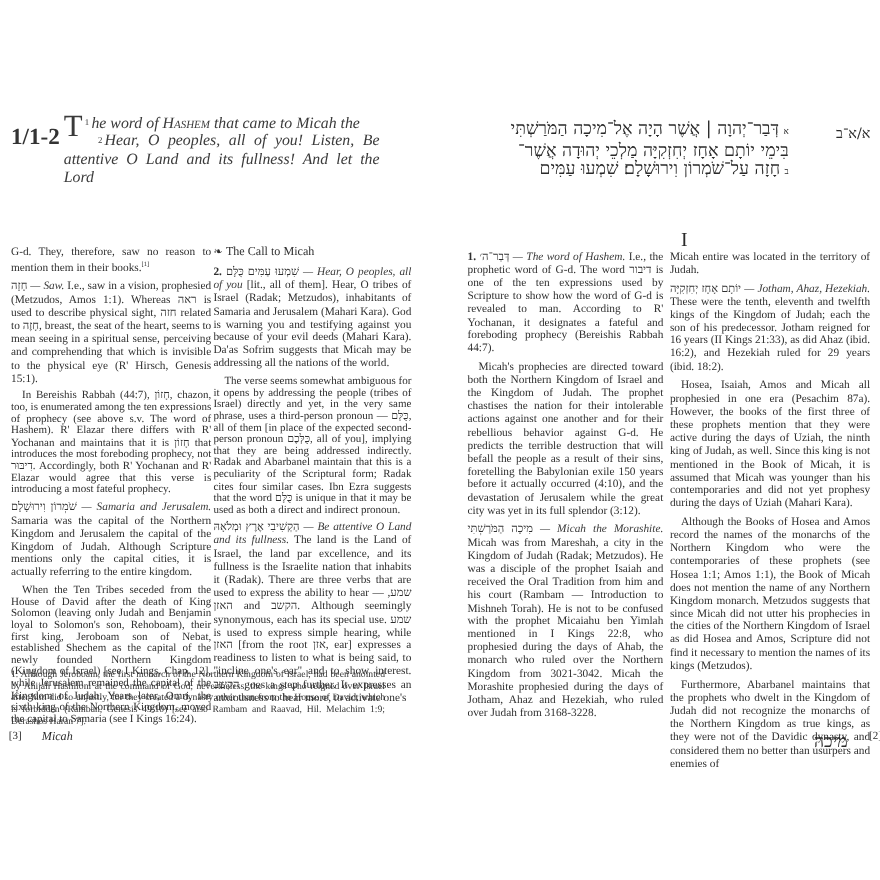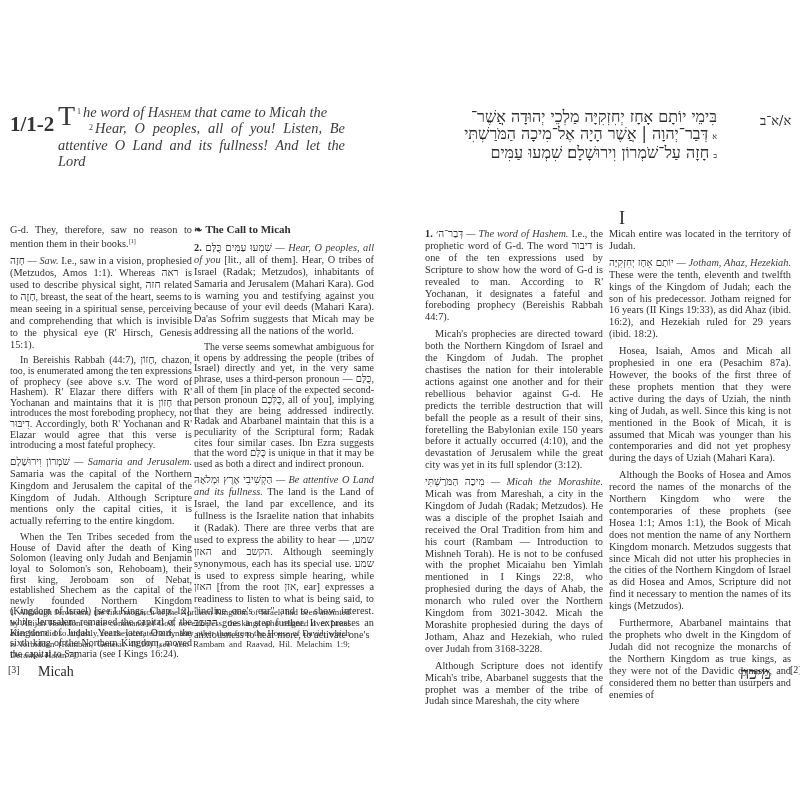--- a/index.html
+++ b/index.html
@@ -21,26 +21,26 @@
   .col { position:absolute; font-size:10.3px; line-height:11.9px; text-align:justify; color:#2f2f2f; }
   .col p { margin:0 0 5px 0; }
   .col .indent { text-indent:10px; }
   .col .small { font-size:10px; line-height:10.6px; }
   .col i { color:#3a3a3a; }
   .col .heb { direction:rtl; unicode-bidi:isolate; }
   .col .lead { font-weight:bold; }
 
   .left-col1 { left:10px; top:224px; width:182px; }
   .left-col2 { left:194px; top:224px; width:180px; }
-  .section-head { font-weight:bold; font-size:11px; margin-bottom:6px; }
+  .section-head { font-weight:normal; font-size:11px; margin-bottom:6px; }
   .section-head .fleuron { font-size:10px; margin-right:3px; }
 
   .footnote { position:absolute; left:10px; top:607px; width:340px; font-size:8.8px; line-height:10.7px; color:#333; text-align:justify; }
   .page-num-left { position:absolute; left:8px; top:664px; font-size:10px; }
-  .running-left { position:absolute; left:38px; top:664px; font-size:14px; }
+  .running-left { position:absolute; left:38px; top:664px; font-size:11px; font-style:italic; }
 
   .heb-verse { position:absolute; left:55px; top:109px; width:262px; direction:rtl; text-align:justify; font-family:"DejaVu Serif", serif; font-size:16px; line-height:16.5px; color:#2a2a2a; }
   .heb-verse .hv { font-size:8px; margin-left:4px; }
   .heb-ref { position:absolute; left:360px; top:113px; font-size:13px; font-family:"DejaVu Serif", serif; direction:rtl; }
   .chapter-roman { position:absolute; left:219px; top:208px; font-size:18px; }
 
   .right-col1 { left:25px; top:228px; width:178px; }
   .right-col2 { left:209px; top:228px; width:182px; }
 
   .page-num-right { position:absolute; left:390px; top:664px; font-size:10px; }
@@ -76,37 +76,36 @@
     <p><span class="heb">הַקְשִׁיבִי אֶרֶץ וּמְלֹאָהּ</span><i> — Be attentive O Land and its fullness.</i><span> The land is the Land of Israel, the land par excellence, and its fullness is the Israelite nation that inhabits it (Radak). There are three verbs that are used to express the ability to hear — שמע, האזן and הקשב. Although seemingly synonymous, each has its special use. שמע is used to express simple hearing, while האזן [from the root אזן, ear] expresses a readiness to listen to what is being said, to "incline one's ear" and to show interest. הקשב goes a step further. It expresses an anxiousness to hear more, to activate one's</span></p>
   </div>
 
   <div class="footnote">1. Although Jeroboam, the first monarch of the Northern Kingdom of Israel, had been anointed by Ahijah Hashiloni at the command of God, nevertheless, the kings who reigned over Israel after him did so unjustly, for they created a dynasty other than from the House of David, which is forbidden (Ramban, Genesis 49:10) [see also Rambam and Raavad, Hil. Melachim 1:9; Derashos Haran 7].</div>
   <div class="page-num-left">[3]</div>
   <div class="running-left">Micah</div>
 </div>
 
 <div class="page right-page">
   <div class="heb-verse">
+    <div><span class="hv">א</span><span>דְּבַר־יְהוָה | אֲשֶׁר הָיָה אֶל־מִיכָה הַמֹּרַשְׁתִּי</span></div>
     <div>בִּימֵי יוֹתָם אָחָז יְחִזְקִיָּה מַלְכֵי יְהוּדָה אֲשֶׁר־</div>
-    <div><span class="hv">א</span><span>דְּבַר־יְהוָה | אֲשֶׁר הָיָה אֶל־מִיכָה הַמֹּרַשְׁתִּי</span></div>
     <div><span class="hv">ב</span><span>חָזָה עַל־שֹׁמְרוֹן וִירוּשָׁלָם׃ שִׁמְעוּ עַמִּים</span></div>
   </div>
   <div class="heb-ref">א/א־ב</div>
   <div class="chapter-roman">I</div>
 
   <div class="col right-col1">
     <p><span class="lead">1.</span> <span class="heb">דְּבַר־ה׳</span><i> — The word of Hashem.</i><span> I.e., the prophetic word of G-d. The word דיבור is one of the ten expressions used by Scripture to show how the word of G-d is revealed to man. According to R' Yochanan, it designates a fateful and foreboding prophecy (Bereishis Rabbah 44:7).</span></p>
     <p class="indent">Micah's prophecies are directed toward both the Northern Kingdom of Israel and the Kingdom of Judah. The prophet chastises the nation for their intolerable actions against one another and for their rebellious behavior against G-d. He predicts the terrible destruction that will befall the people as a result of their sins, foretelling the Babylonian exile 150 years before it actually occurred (4:10), and the devastation of Jerusalem while the great city was yet in its full splendor (3:12).</p>
     <p><span class="heb">מִיכָה הַמֹּרַשְׁתִּי</span><i> — Micah the Morashite.</i><span> Micah was from Mareshah, a city in the Kingdom of Judah (Radak; Metzudos). He was a disciple of the prophet Isaiah and received the Oral Tradition from him and his court (Rambam — Introduction to Mishneh Torah). He is not to be confused with the prophet Micaiahu ben Yimlah mentioned in I Kings 22:8, who prophesied during the days of Ahab, the monarch who ruled over the Northern Kingdom from 3021-3042. Micah the Morashite prophesied during the days of Jotham, Ahaz and Hezekiah, who ruled over Judah from 3168-3228.</span></p>
-    <p class="indent">Although Scripture does not identify Micah's tribe, Abarbanel suggests that the prophet was a member of the tribe of Judah since Mareshah, the city where</p>
   </div>
 
   <div class="col right-col2">
     <p>Micah entire was located in the territory of Judah.</p>
-    <p><span class="heb">יוֹתָם אָחָז יְחִזְקִיָּה</span><i> — Jotham, Ahaz, Hezekiah.</i><span> These were the tenth, eleventh and twelfth kings of the Kingdom of Judah; each the son of his predecessor. Jotham reigned for 16 years (II Kings 19:33), as did Ahaz (ibid. 16:2), and Hezekiah ruled for 29 years (ibid. 18:2).</span></p>
+    <p><span class="heb">יוֹתָם אָחָז יְחִזְקִיָּה</span><i> — Jotham, Ahaz, Hezekiah.</i><span> These were the tenth, eleventh and twelfth kings of the Kingdom of Judah; each the son of his predecessor. Jotham reigned for 16 years (II Kings 21:33), as did Ahaz (ibid. 16:2), and Hezekiah ruled for 29 years (ibid. 18:2).</span></p>
     <p class="indent">Hosea, Isaiah, Amos and Micah all prophesied in one era (Pesachim 87a). However, the books of the first three of these prophets mention that they were active during the days of Uziah, the ninth king of Judah, as well. Since this king is not mentioned in the Book of Micah, it is assumed that Micah was younger than his contemporaries and did not yet prophesy during the days of Uziah (Mahari Kara).</p>
     <p class="indent">Although the Books of Hosea and Amos record the names of the monarchs of the Northern Kingdom who were the contemporaries of these prophets (see Hosea 1:1; Amos 1:1), the Book of Micah does not mention the name of any Northern Kingdom monarch. Metzudos suggests that since Micah did not utter his prophecies in the cities of the Northern Kingdom of Israel as did Hosea and Amos, Scripture did not find it necessary to mention the names of its kings (Metzudos).</p>
     <p class="indent">Furthermore, Abarbanel maintains that the prophets who dwelt in the Kingdom of Judah did not recognize the monarchs of the Northern Kingdom as true kings, as they were not of the Davidic dynasty, and considered them no better than usurpers and enemies of</p>
   </div>
 
   <div class="running-right">מיכה</div>
   <div class="page-num-right">[2]</div>
 </div>
 
 </body></html>

